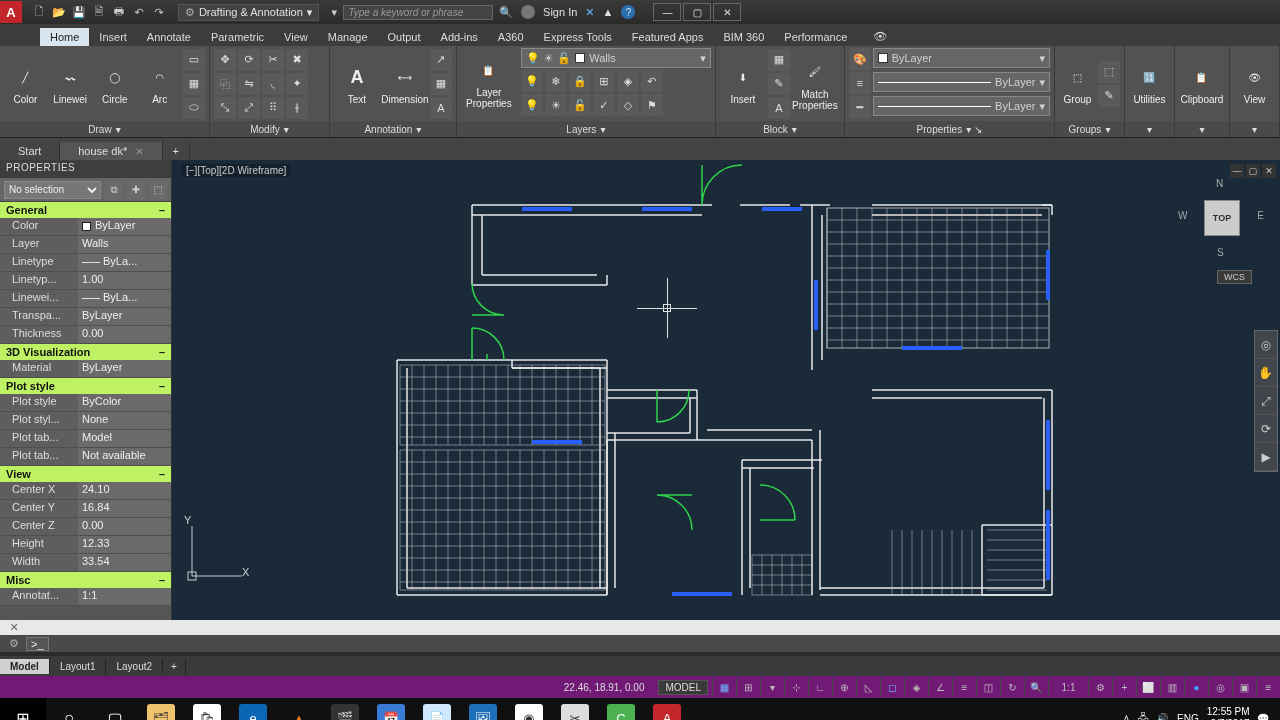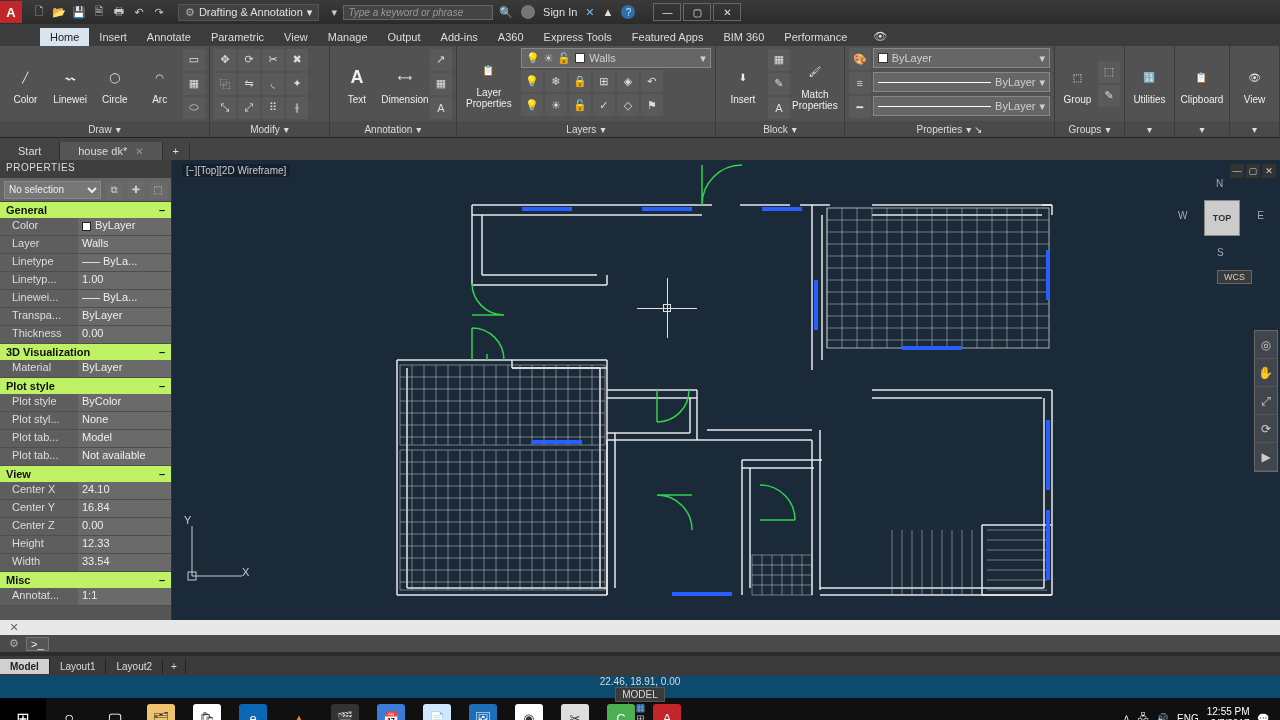--- a/index.html
+++ b/index.html
@@ -97,21 +97,21 @@
 .cmd-input .prompt-box { background:#555; padding:0 4px; border:1px solid #777;}
 .cmd-input input { background:transparent; border:none; outline:none; color:#eee; font-family:inherit; flex:1;}
 
 
 .modeltabs { height: 20px; background: #3a3a3a; display: flex; align-items: center; font-size: 10px; }
 .mtab { padding: 2px 10px; color: #ddd; cursor: pointer; border-right: 1px solid #222; }
 .mtab.active { background: #d0d0d0; color: #222; font-weight: bold; }
 .mtab.plus { padding: 2px 8px;}
 
 
-.statusbar { height: 22px; background: #0c4a6e; display: flex; align-items: center; font-size: 10px; color: #ddd; flex-direction: column; }
+.statusbar { height: 22px; background: #701a75; display: flex; align-items: center; font-size: 10px; color: #ddd; }
 .statusbar .spacer { flex: 1; }
 .statusbar .coords { padding: 0 10px; }
 .statusbar .model-lbl { background:#3a3a3a; border:1px solid #555; padding:1px 6px; margin:0 4px;}
 .statusbar .sbtn { width: 24px; height: 18px; display: flex; align-items: center; justify-content: center; cursor: pointer; border-left: 1px solid #444; color:#bbb; font-size:10px;}
 .statusbar .sbtn.on { color:#6fb7ff; }
 
 
 .taskbar { height: 40px; background: #101010; display: flex; align-items: center; }
 .taskbar .tb { width: 46px; height: 40px; display: flex; align-items: center; justify-content: center; cursor: pointer; font-size: 16px; color: #fff; }
 .taskbar .tb.win { background:#000;}

